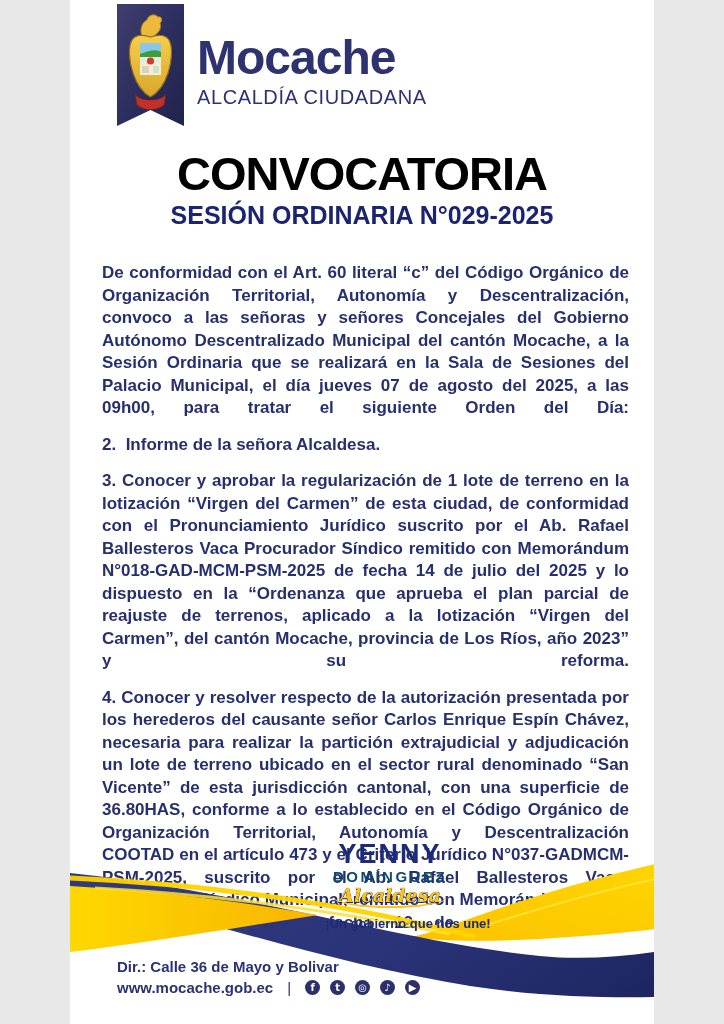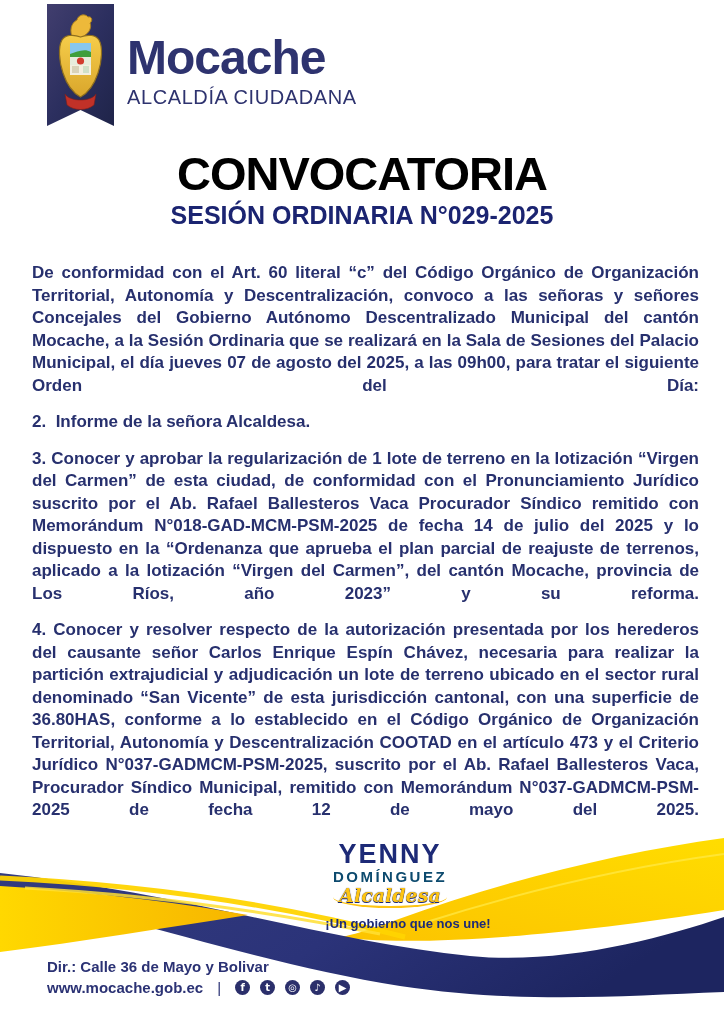--- a/index.html
+++ b/index.html
@@ -1,17 +1,17 @@
 <!DOCTYPE html>
 <html><head>
 <meta charset="utf-8">
 <style>
   html,body{margin:0;padding:0;background:#e8e8e8;}
   .page{
-    position:relative;width:724px;height:1024px;margin:0 auto;
+    position:relative;width:584px;height:1024px;margin:0 auto;
     background:#ffffff;overflow:hidden;
     font-family:"Liberation Sans",sans-serif;color:#27306e;
   }
   
   .banner-svg{position:absolute;left:46px;top:4px;}
   .brand{position:absolute;left:127px;top:34px;line-height:1;}
   .brand-name{font-size:48px;font-weight:bold;color:#2e336f;letter-spacing:-1px;}
   .brand-sub{font-size:20px;font-weight:normal;color:#2e336f;letter-spacing:.6px;margin-top:5px;}
   
   .titleblock{position:absolute;top:150px;left:0;width:100%;text-align:center;line-height:1;}

